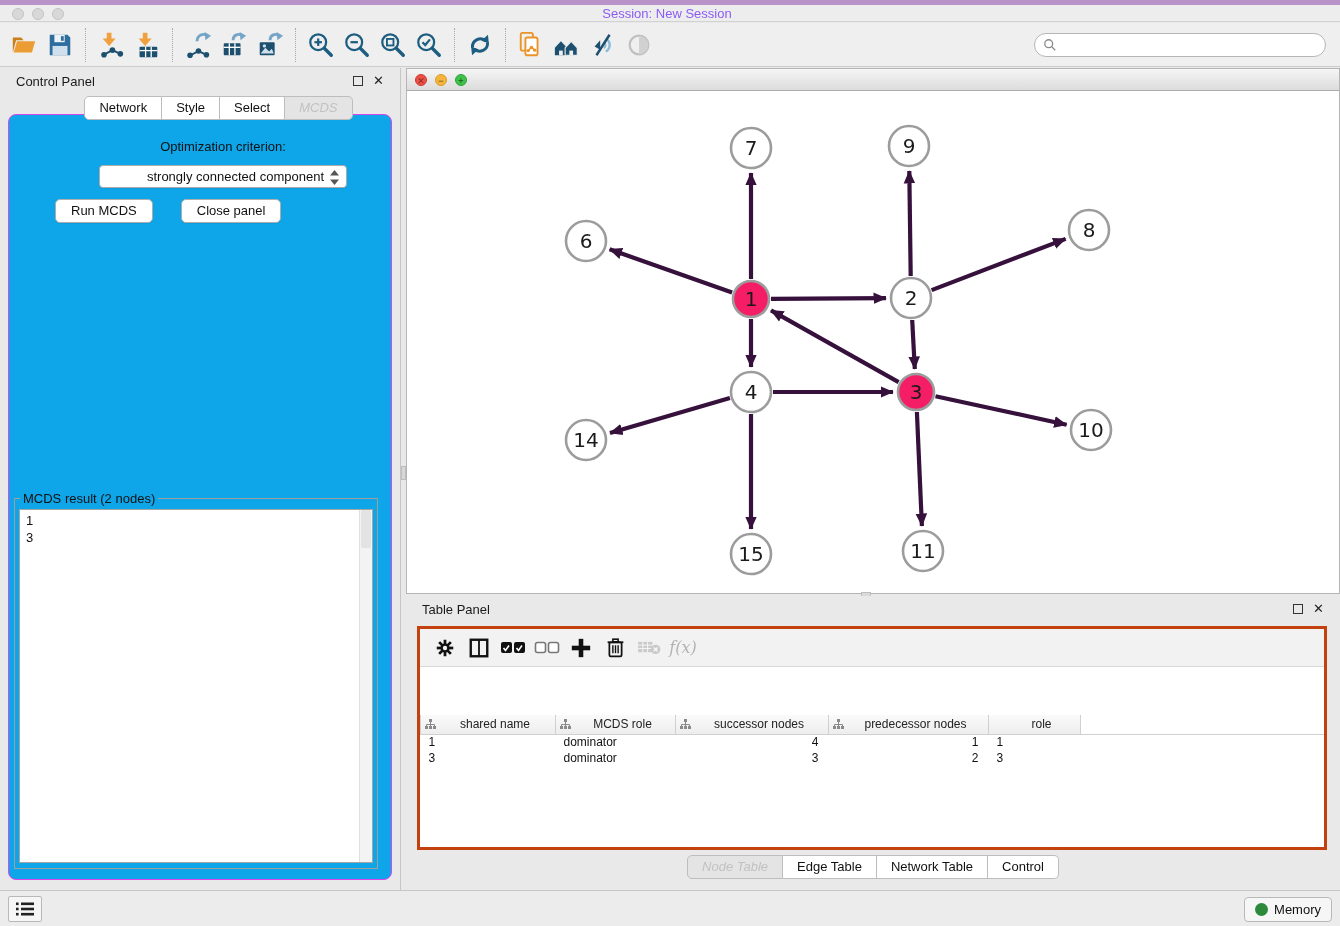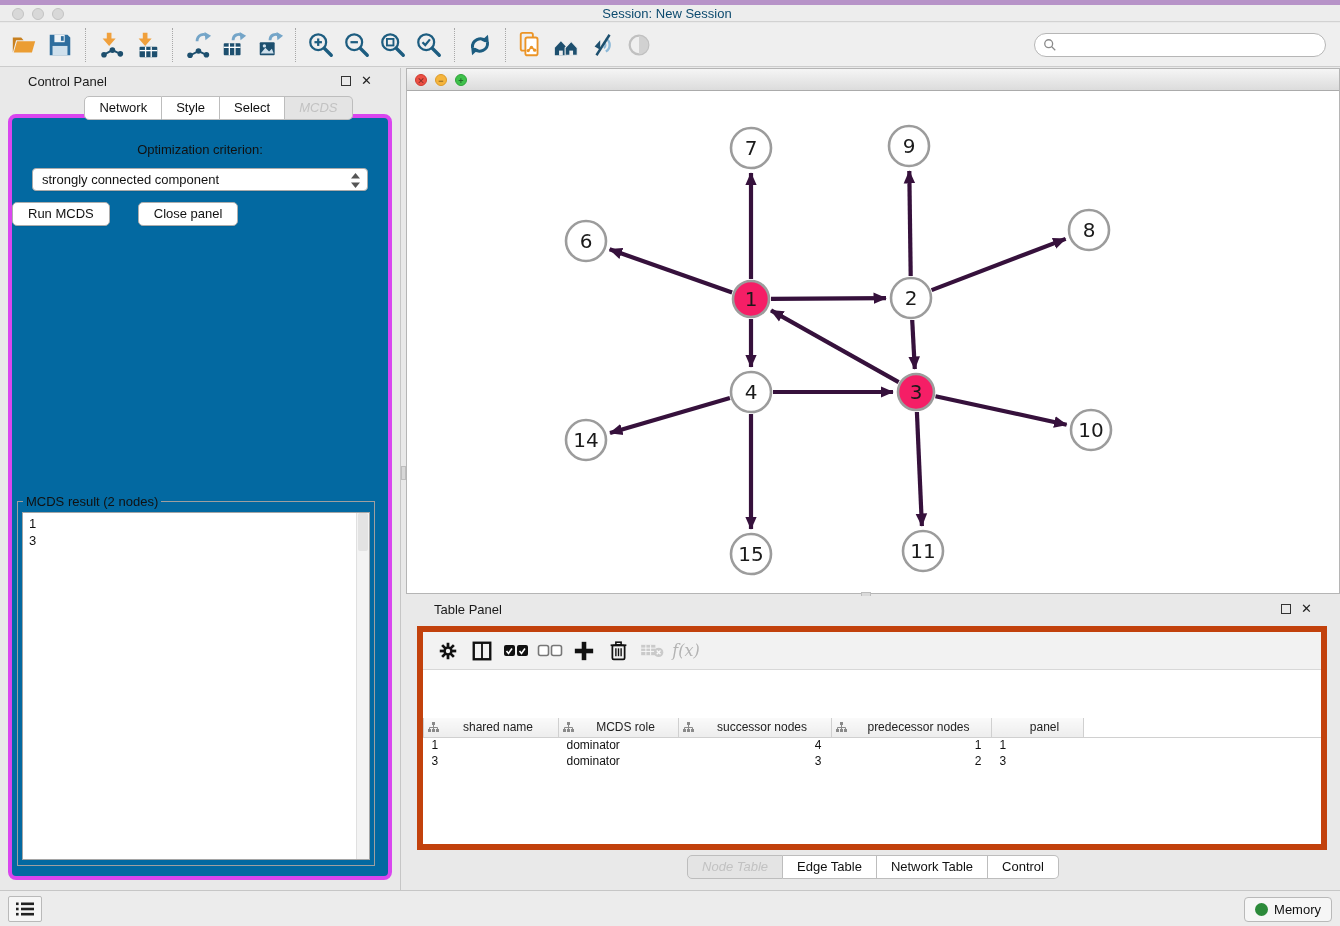--- a/index.html
+++ b/index.html
@@ -7,51 +7,51 @@
   body {
     font-family: "Liberation Sans", "DejaVu Sans", sans-serif;
     background:#e9e9e9; position:relative; overflow:hidden;
     -webkit-font-smoothing: antialiased;
   }
   
   .titlebar { position:absolute; top:0; left:0; right:0; height:22px; background:#ededed; border-bottom:1px solid #d2d2d2; }
   .titlebar::before { content:""; position:absolute; top:0; left:0; right:0; height:5px; background:#b793c8; }
   .traffic { position:absolute; left:12px; top:8px; display:flex; gap:8px; }
   .tl { width:12px; height:12px; border-radius:50%; background:#d8d8d8; border:1px solid #c3c3c3; }
-  .wtitle { position:absolute; top:6px; left:0; right:6px; text-align:center; font-size:13px; color:#0c4a6e; }
+  .wtitle { position:absolute; top:6px; left:0; right:6px; text-align:center; font-size:13px; color:#8b5cf6; }
 
   
   .toolbar { position:absolute; top:23px; left:0; right:0; height:44px; background:#efefef; border-bottom:1px solid #cccccc; display:flex; align-items:center; padding:0 6px; }
   .tb-icon { width:36px; height:36px; display:flex; align-items:center; justify-content:center; cursor:default; }
   .tb-icon svg { width:28px; height:28px; }
   .sep { height:34px; border-left:1px dotted #a8a8a8; margin:0 7px; }
   .spacer { flex:1; }
   .search { position:relative; width:292px; height:24px; margin-right:8px; background:#fff; border:1px solid #b6b6b6; border-radius:12px; display:flex; align-items:center; padding-left:8px; }
   .search svg { width:14px; height:14px; }
   .search input { border:none; outline:none; flex:1; height:20px; font-size:13px; background:transparent; padding-left:4px; }
 
   
   .main { position:absolute; top:68px; left:0; right:0; bottom:36px; }
 
   
   .control-panel { position:absolute; left:0; top:0; width:400px; height:100%; background:#e9e9e9; }
   .v-splitter { position:absolute; left:400px; top:0; width:5px; height:100%; background:#e9e9e9; border-left:1px solid #c6c6c6; }
   .v-handle { position:absolute; left:0px; top:398px; width:5px; height:14px; background:#d7d7d7; border:1px solid #bdbdbd; }
-  .panel-head { height:26px; display:flex; align-items:center; padding:0 28px; font-size:13px; color:#1a1a1a; }
+  .panel-head { height:26px; display:flex; align-items:center; padding:0 16px; font-size:13px; color:#1a1a1a; }
   .panel-head .ph-title { flex:1; }
   .ph-float { width:10px; height:10px; border:1.5px solid #333; margin-right:10px; }
   .ph-close { font-size:13px; font-weight:bold; color:#222; line-height:10px; }
   .cp-tabs { position:relative; z-index:2; display:flex; justify-content:center; margin-top:2px;padding-left:37px; }
   .tab { background:#fff; border:1px solid #bdbdbd; border-left:none; padding:3px 14px 4px 14px; font-size:13px; color:#111; }
   .tab:first-child { border-left:1px solid #bdbdbd; border-radius:5px 0 0 5px; }
   .tab:last-child { border-radius:0 5px 5px 0; }
   .tab.selected { background:#e4e4e4; color:#c2c2c2;font-style:italic; }
-  .cp-content { position:absolute; top:46px; left:8px; right:8px; bottom:10px; background:#0369a1; border:4px solid #d946ef; border-radius:8px; }
+  .cp-content { position:absolute; top:46px; left:8px; right:8px; bottom:10px; background:#0ea5e9; border:1px solid #d946ef; border-radius:8px;padding-left:46px; }
   .opt-label { text-align:center; margin-top:24px; font-size:13px; color:#111; }
-  .dropdown { position:relative; width:336px; height:23px; margin:11px auto 0 auto; background:#fff; border:1px solid #ababab; border-radius:4px; font-size:13px; color:#111; display:flex; align-items:center; padding:0 22px 0 9px; box-shadow:0 1px 1px rgba(0,0,0,0.06); }
+  .dropdown { position:relative; width:248px; height:23px; margin:11px auto 0 auto; background:#fff; border:1px solid #ababab; border-radius:4px; font-size:13px; color:#111; display:flex; align-items:center; padding:0 22px 0 9px; box-shadow:0 1px 1px rgba(0,0,0,0.06);justify-content:flex-end; }
   .dd-arrows { position:absolute; right:5px; top:3px; }
   .btn-row { display:flex; gap:28px; margin-top:11px; }
   .pbtn { background:#fff; border:1px solid #adadad; border-radius:5px; padding:3px 15px 4px 15px; font-size:13px; color:#111; box-shadow:0 1px 1px rgba(0,0,0,0.06); }
   fieldset.result { position:absolute; left:5px; right:13px; top:376px; bottom:10px; border:1px solid #9f9f9f; padding:0; }
   fieldset.result legend { font-size:13px; color:#111; margin-left:5px; padding:0 3px; }
   .result-box { position:absolute; left:4px; right:4px; top:3px; bottom:5px; background:#fff; border:1px solid #a5a5a5; font-size:13px; color:#111; line-height:17px; padding:2px 6px; white-space:pre-line; }
   .result-scroll { position:absolute; right:0; top:0; bottom:0; width:13px; background:#f3f3f3; border-left:1px solid #e0e0e0; }
   .result-scroll .thumb { position:absolute; top:0; left:1px; right:1px; height:38px; background:#e3e3e3; border-radius:2px; }
 
   
@@ -63,21 +63,21 @@
   .nwl.red { background:#ec5044; border:1px solid #ce3a30; }
   .nwl.yellow { background:#f5b53d; border:1px solid #dd9b28; }
   .nwl.green { background:#3fc14b; border:1px solid #2ea33a; }
   .nw-title { position:absolute; left:0; right:0; top:4px; text-align:center; font-size:13px; color:#111; }
   .nw-canvas { position:absolute; top:22px; left:0; right:0; bottom:0; background:#fff; }
   .nw-canvas svg text { font-family:"DejaVu Sans", sans-serif; }
   .h-splitter-handle { position:absolute; left:456px; top:524px; width:10px; height:5px; background:#dadada; border:1px solid #bdbdbd; }
 
   
   .table-panel { position:absolute; left:1px; right:0; top:528px; bottom:0; background:#e9e9e9; }
-  .tp-block { position:absolute; left:11px; right:13px; top:30px; bottom:40px; background:#fff; border:6px solid #c2410c; display:flex; flex-direction:column; }
+  .tp-block { position:absolute; left:11px; right:13px; top:30px; bottom:40px; background:#fff; border:3px solid #c2410c; display:flex; flex-direction:column; }
   .tp-toolbar { height:38px; background:#f2f2f2; border-bottom:1px solid #d8d8d8; display:flex; align-items:center; padding:0 10px; gap:4px; }
   .tpt-icon { width:30px; height:30px; display:flex; align-items:center; justify-content:center; }
   .tp-tablewrap { flex:1; overflow:hidden; background:#fff;margin-top:48px; }
   table.node-table { border-collapse:collapse; table-layout:fixed; width:100%; font-size:12px; color:#111; }
   table.node-table th { height:19px; background:linear-gradient(#fafafa,#ededed); border:1px solid #d0d0d0; border-top:none; font-weight:normal; font-size:12px; color:#222; position:relative; text-align:center; padding:0 4px 0 18px; overflow:hidden; white-space:nowrap; }
   table.node-table th .hicon { position:absolute; left:4px; top:4px; }
   table.node-table th.filler { background:#fff; border:none; border-bottom:1px solid #d0d0d0; }
   table.node-table td { height:16px; padding:0 8px; white-space:nowrap; overflow:hidden; }
   table.node-table td.col2, table.node-table td.col3 { text-align:right; padding-right:10px; }
   .tp-tabs { position:absolute; bottom:11px; left:0; right:0; display:flex; justify-content:center; }
@@ -519,21 +519,21 @@
                         <rect x="4" y="7" width="3" height="3"></rect>
                         <rect x="8" y="7" width="3" height="3"></rect>
                       </g>
                       <g stroke="#8a8a8a" stroke-width="1">
                         <line x1="5.5" y1="3" x2="5.5" y2="7"></line>
                         <line x1="1.5" y1="5.5" x2="9.5" y2="5.5"></line>
                         <line x1="1.5" y1="5.5" x2="1.5" y2="7"></line>
                         <line x1="9.5" y1="5.5" x2="9.5" y2="7"></line>
                       </g>
                     </svg>predecessor nodes</th>
-                  <th>panel</th>
+                  <th>role</th>
                   <th class="filler"></th>
                 </tr>
               </thead>
             <tbody id="node-table-body">
                 <tr>
                   <td class="col0">1</td>
                   <td class="col1">dominator</td>
                   <td class="col2">4</td>
                   <td class="col3">1</td>
                   <td class="col4">1</td>

